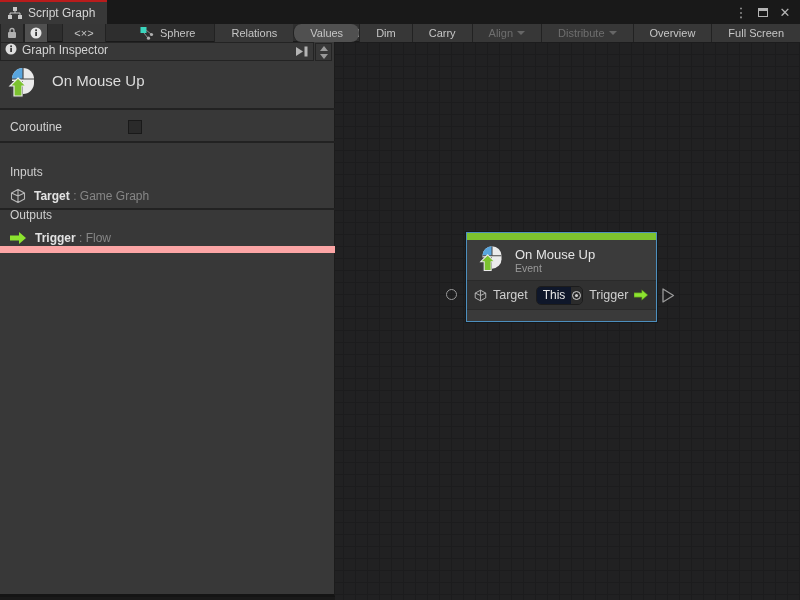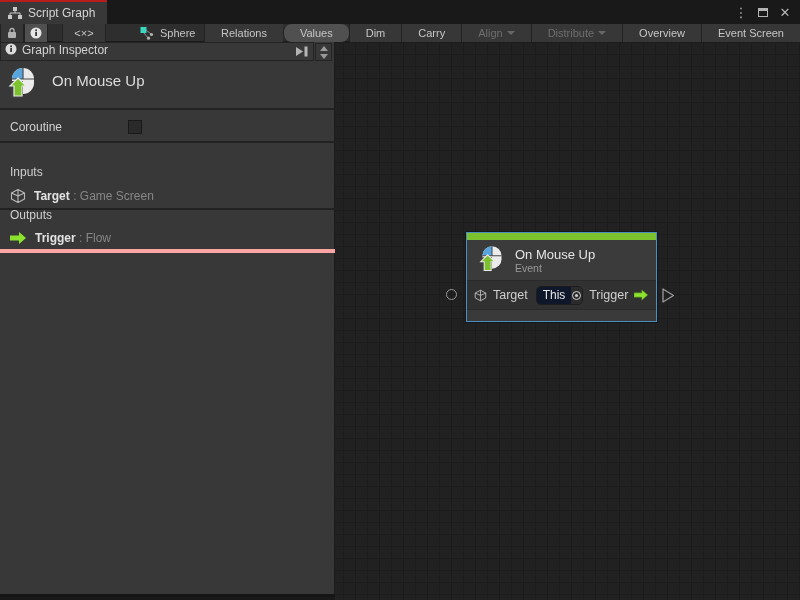--- a/index.html
+++ b/index.html
@@ -68,21 +68,21 @@
 
   .row-coroutine { position:absolute; left:0; top:70px; width:335px; height:31px;
                    display:flex; align-items:center; padding:0 10px;
                    border-bottom:2px solid #222; font-size:12px; }
   .checkbox { position:absolute; left:128px; width:14px; height:14px;
               background:#2a2a2a; border:1px solid #191919; }
 
   .sec-inputs  { position:absolute; left:0; top:115px; width:335px; height:53px;
                  border-bottom:2px solid #222; padding:8px 10px 0; }
   .sec-outputs { position:absolute; left:0; top:158px; width:335px; height:53px;
-                 border-bottom:4px solid #fca5a5; padding:8px 10px 8px; }
+                 border-bottom:7px solid #fca5a5; padding:8px 10px 8px; }
   .sec-label { font-size:12px; color:#cfcfcf; }
   .port-row { display:flex; align-items:center; gap:8px; margin-top:9px;
               font-size:12px; }
   .port-row b { color:#e2e2e2; }
   .type-text { color:#868686; }
 
   
   .canvas { position:absolute; left:335px; top:42px; width:465px; height:558px;
             background-color:#212122;
             background-image:
@@ -198,21 +198,21 @@
         <span class="drop-arrow"></span>
       </div>
       <div class="rbtn disabled">
         <span>Distribute</span>
         <span class="drop-arrow"></span>
       </div>
       <div class="rbtn">
         <span>Overview</span>
       </div>
       <div class="rbtn">
-        <span>Event Screen</span>
+        <span>Full Screen</span>
       </div>
     </div>
   </div>
 
   <div class="inspector">
     <div class="insp-header">
       <svg width="12" height="12" viewBox="0 0 12 12">
         <circle cx="6" cy="6" r="5.5" fill="#dedede"></circle>
         <rect x="5.2" y="5" width="1.8" height="4" fill="#3a3a3a"></rect>
         <rect x="5.2" y="2.4" width="1.8" height="1.8" fill="#3a3a3a"></rect>
@@ -250,21 +250,21 @@
       <span class="checkbox"></span>
     </div>
 
     <div class="sec-inputs">
       <div class="sec-label">Inputs</div>
       <div class="port-row">
         <svg width="16" height="16" viewBox="0 0 16 16">
           <path d="M8,1.5 L14.5,5 V11 L8,14.5 L1.5,11 V5 Z M8,1.5 V8 M1.5,5 L8,8 L14.5,5 M8,14.5 V8" stroke="#b8b8b8" stroke-width="1.1" fill="none" stroke-linejoin="round"></path>
         </svg>
         <span><b>Target</b>
-        <span class="type-text">: Game Screen</span></span>
+        <span class="type-text">: Game Graph</span></span>
       </div>
     </div>
 
     <div class="sec-outputs">
       <div class="sec-label">Outputs</div>
       <div class="port-row">
         <svg width="17" height="12" viewBox="0 0 17 12">
           <polygon points="0,3.5 9,3.5 9,0 16,6 9,12 9,8.5 0,8.5" fill="#8CE32F"></polygon>
         </svg>
         <span><b>Trigger</b>

